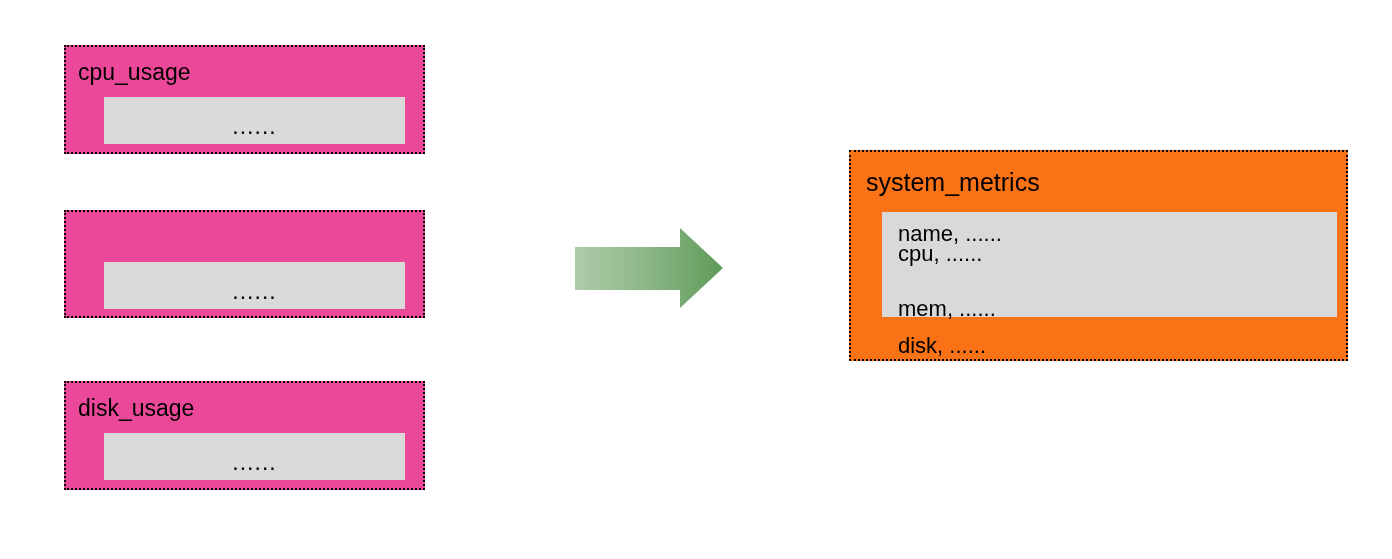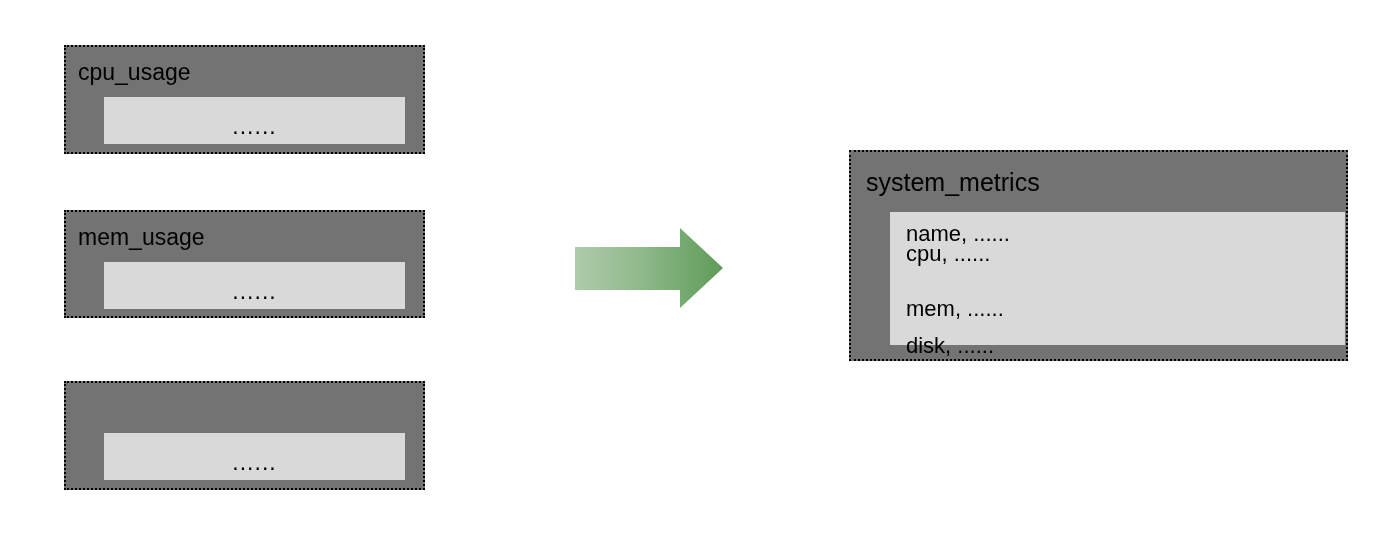--- a/index.html
+++ b/index.html
@@ -17,21 +17,21 @@
     height: 559px;
     background: #ffffff;
     overflow: hidden;
   }
 
   
   .table-card {
     position: absolute;
     box-sizing: border-box;
     border: 2px dotted #000000;
-    background: #737373;
+    background: #ec4899;
   }
   .card-title {
     position: absolute;
     color: #000000;
     font-size: 23px;
     line-height: 27px;
     letter-spacing: 0px;
     white-space: nowrap;
   }
   .card-body {
@@ -69,36 +69,35 @@
 
   
   #card-target {
     position: absolute;
     box-sizing: border-box;
     left: 849px;
     top: 150px;
     width: 499px;
     height: 211px;
     border: 2px dotted #000000;
-    background: #737373;
+    background: #f97316;
   }
   #card-target .card-title {
     left: 15px;
     top: 16px;
     font-size: 25px;
     line-height: 29px;
   }
   #target-body {
     position: absolute;
     left: 31px;
     top: 60px;
     width: 455px;
-    height: 133px;
+    height: 105px;
     background: #d9d9d9;
-    margin-left: 8px;
   }
   .target-row {
     position: absolute;
     left: 16px;
     color: #000000;
     font-size: 22px;
     line-height: 24px;
     white-space: nowrap;
     letter-spacing: 0px;
   }
@@ -113,27 +112,27 @@
 <div id="canvas">
 
   <div class="table-card" id="card-cpu">
     <div class="card-title">cpu_usage</div>
     <div class="card-body">
       <span class="ellipsis-center">......</span>
     </div>
   </div>
 
   <div class="table-card" id="card-mem">
-    <div class="card-title">mem_usage</div>
     <div class="card-body">
       <span class="ellipsis-center">......</span>
     </div>
   </div>
 
   <div class="table-card" id="card-disk">
+    <div class="card-title">disk_usage</div>
     <div class="card-body">
       <span class="ellipsis-center">......</span>
     </div>
   </div>
 
   <svg id="arrow" viewBox="0 0 158 86">
     <defs>
       <linearGradient id="arrowGrad" x1="0" y1="0" x2="1" y2="0">
         <stop offset="0%" stop-color="#aecbaa"></stop>
         <stop offset="45%" stop-color="#8fb98a"></stop>

